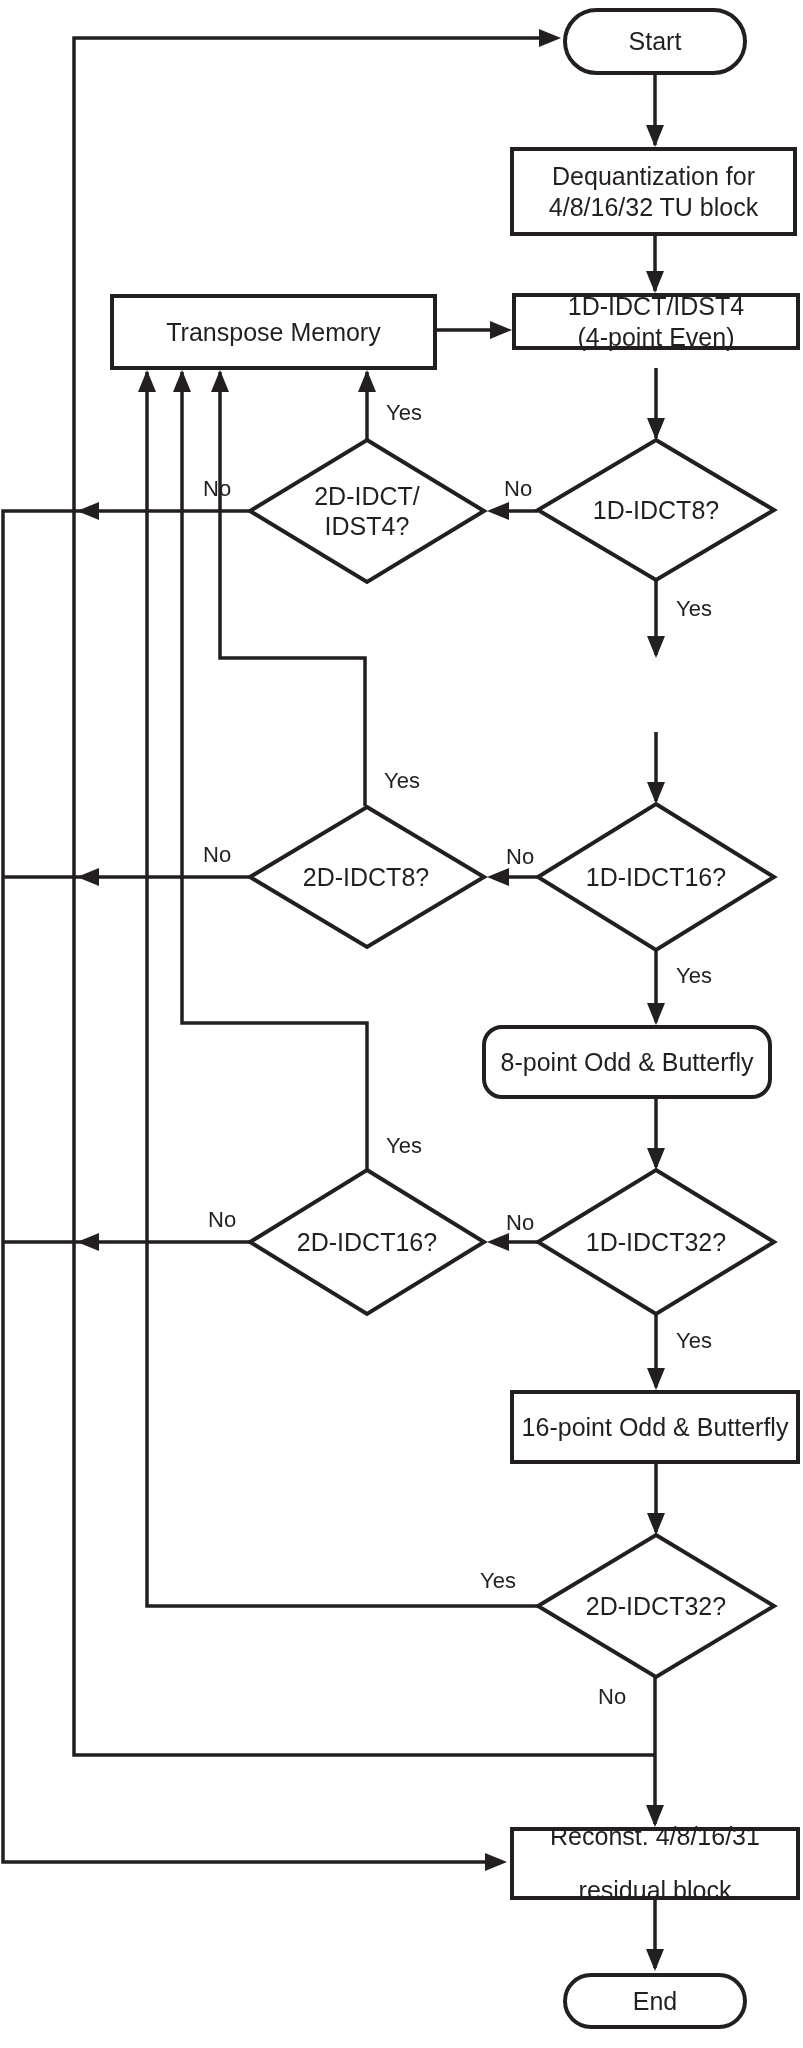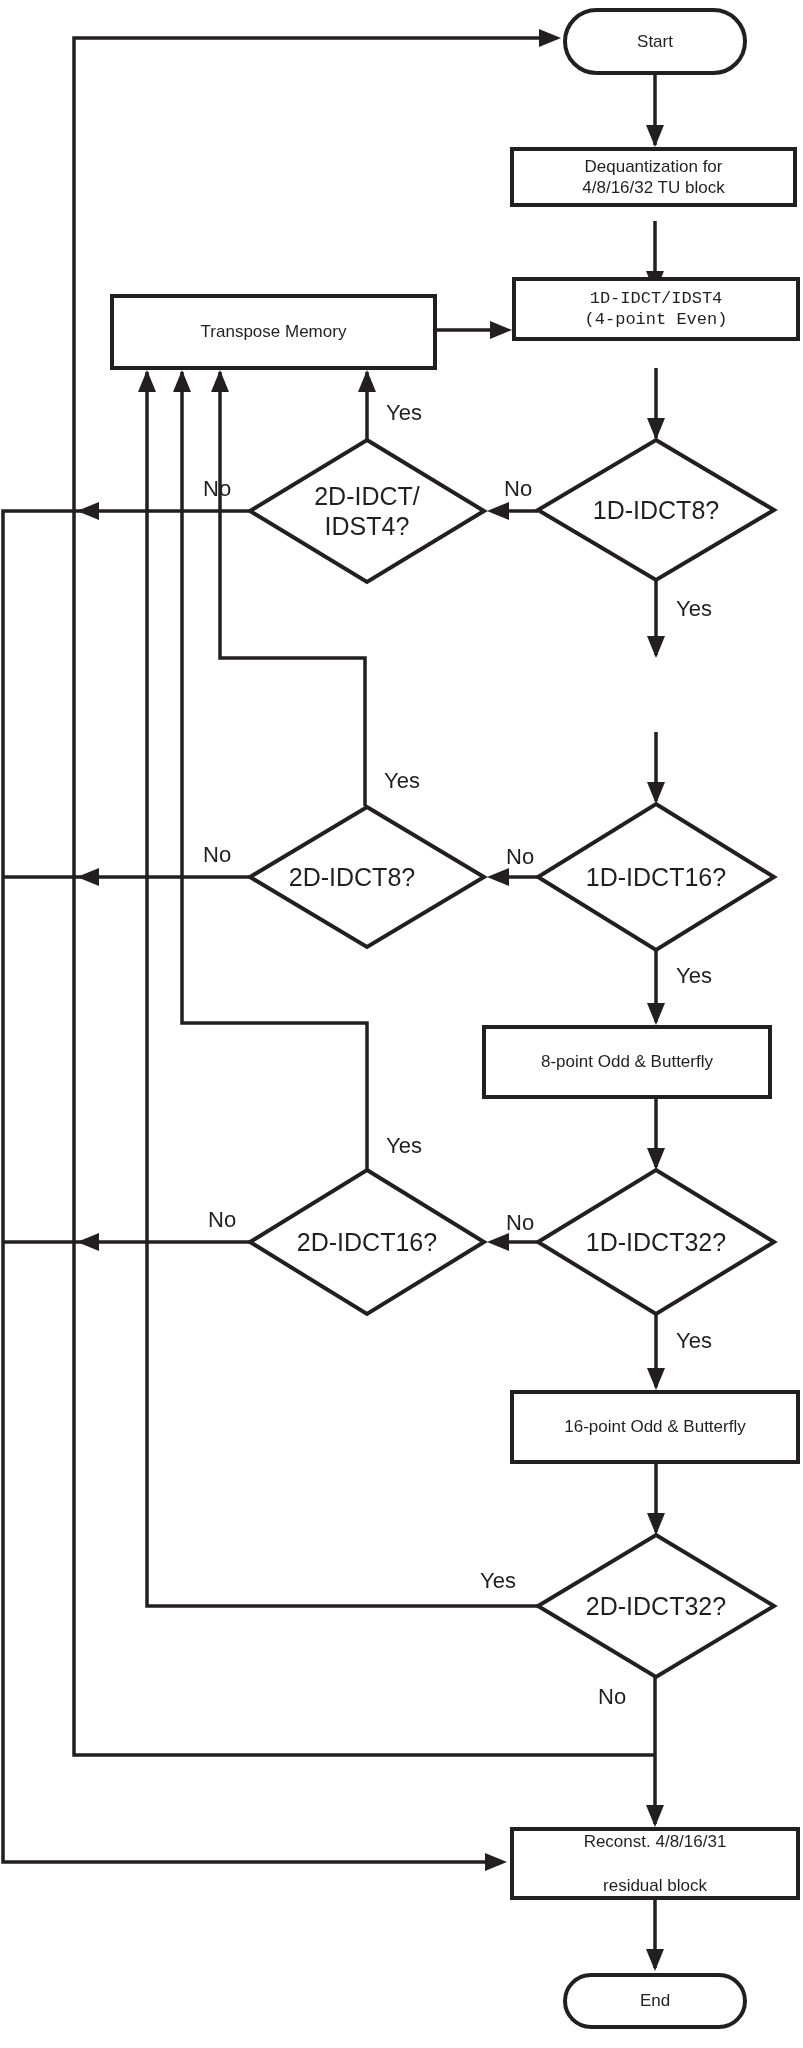--- a/index.html
+++ b/index.html
@@ -7,21 +7,21 @@
     position:relative;width:803px;height:2048px;background:#ffffff;
     font-family:"Liberation Sans", sans-serif;color:#231f20;overflow:hidden;
   }
   #wires{position:absolute;left:0;top:0;}
   #wires path.line{fill:none;stroke:#231f20;stroke-width:3.5;}
   #wires path.ah{fill:#231f20;stroke:none;}
   #wires polygon.diamond{fill:#ffffff;stroke:#231f20;stroke-width:4;}
   .node{
     position:absolute;background:#ffffff;border:4px solid #231f20;
     display:flex;flex-direction:column;align-items:center;justify-content:center;
-    text-align:center;font-size:17px;line-height:1.24;box-sizing:border-box;
+    text-align:center;font-size:25px;line-height:1.24;box-sizing:border-box;
   }
   .terminal{border-radius:36px;}
   .dtext{
     position:absolute;display:flex;flex-direction:column;align-items:center;
     justify-content:center;text-align:center;font-size:25px;line-height:1.2;
     width:220px;height:80px;
   }
   .lbl{position:absolute;font-size:22px;white-space:nowrap;}
 </style>
 </head>
@@ -137,36 +137,36 @@
     <polygon class="diamond" points="367,807 484,877 367,947 250,877"></polygon>
     <polygon class="diamond" points="656,1170 774,1242 656,1314 538,1242"></polygon>
     <polygon class="diamond" points="367,1170 484,1242 367,1314 250,1242"></polygon>
     <polygon class="diamond" points="656,1535 774,1606 656,1677 538,1606"></polygon>
   </svg>
 
   <div class="node terminal" style="left:563px;top:8px;width:184px;height:67px;">
     <span>Start</span>
   </div>
 
-  <div class="node" style="left:510px;top:147px;width:287px;height:60px;">
+  <div class="node" style="left:510px;top:147px;width:287px;height:89px;">
     <span>Dequantization for</span>
     <span>4/8/16/32 TU block</span>
   </div>
 
   <div class="node" style="left:110px;top:294px;width:327px;height:76px;">
     <span>Transpose Memory</span>
   </div>
 
-  <div class="node" style="left:512px;top:277px;width:288px;height:64px;font-family:Liberation Mono, monospace;">
+  <div class="node" style="left:512px;top:293px;width:288px;height:57px;">
     <span>1D-IDCT/IDST4</span>
     <span>(4-point Even)</span>
   </div>
 
 
-  <div class="node" style="left:482px;top:1025px;width:290px;height:74px;">
+  <div class="node" style="left:482px;top:1025px;width:290px;height:74px;border-radius:20px;">
     <span>8-point Odd &amp; Butterfly</span>
   </div>
 
   <div class="node" style="left:510px;top:1390px;width:290px;height:74px;">
     <span>16-point Odd &amp; Butterfly</span>
   </div>
 
   <div class="node" style="left:510px;top:1827px;width:290px;height:73px;gap:23px;">
     <span>Reconst. 4/8/16/31</span>
     <span>residual block</span>
@@ -179,21 +179,21 @@
   <div class="dtext" style="left:546px;top:470px;">
     <span>1D-IDCT8?</span>
   </div>
   <div class="dtext" style="left:257px;top:471px;">
     <span>2D-IDCT/</span>
     <span>IDST4?</span>
   </div>
   <div class="dtext" style="left:546px;top:837px;">
     <span>1D-IDCT16?</span>
   </div>
-  <div class="dtext" style="left:242px;top:837px;">
+  <div class="dtext" style="left:256px;top:837px;">
     <span>2D-IDCT8?</span>
   </div>
   <div class="dtext" style="left:546px;top:1202px;">
     <span>1D-IDCT32?</span>
   </div>
   <div class="dtext" style="left:257px;top:1202px;">
     <span>2D-IDCT16?</span>
   </div>
   <div class="dtext" style="left:546px;top:1566px;">
     <span>2D-IDCT32?</span>

